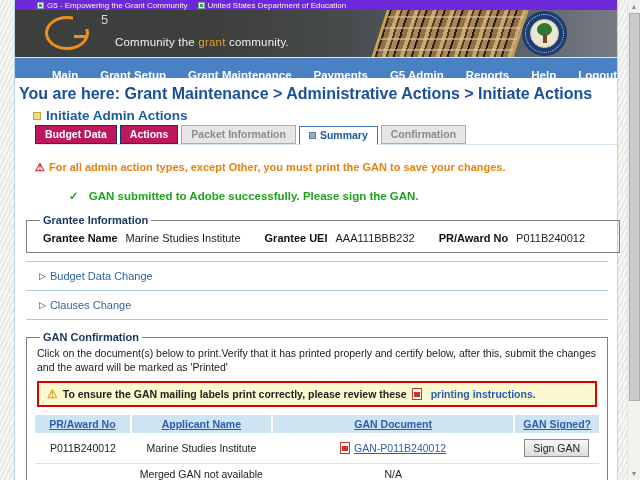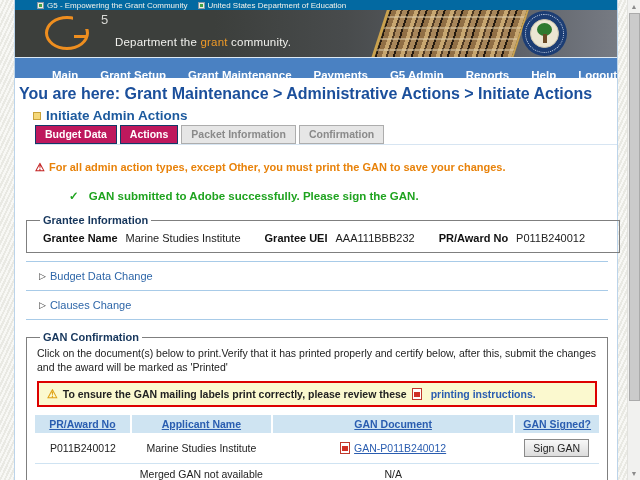--- a/index.html
+++ b/index.html
@@ -6,21 +6,21 @@
   html, body { width: 640px; height: 480px; overflow: hidden; }
   body { font-family: "Liberation Sans", sans-serif; }
 
   .screen { position: relative; width: 640px; height: 480px;
     background: repeating-linear-gradient(115deg, #f8f8f5 0px, #f8f8f5 2px, #e9e9e3 2px, #e9e9e3 4px); }
 
   .content { position: absolute; left: 14px; top: 0; width: 604px; height: 480px;
     background: #fff; border-left: 1px solid #bcd4ea; border-right: 1px solid #bcd4ea; }
 
   
-  .titlebar { height: 10px; background: #0369a1; display: flex; align-items: center;
+  .titlebar { height: 10px; background: #6d28d9; display: flex; align-items: center;
     padding-left: 22px; gap: 10px; overflow: hidden; }
   .tb-item { display: flex; align-items: center; gap: 3px; font-size: 8px; color: #f2f2ea; white-space: nowrap; }
   .broken-img { width: 7px; height: 7px; background: #e9f1e2; border: 1px solid #8a97a5; position: relative; flex: 0 0 auto; }
   .broken-img::after { content: ""; position: absolute; left: 1px; top: 1px; width: 3px; height: 3px; background: #44a044; }
 
   
   .banner { position: relative; height: 47px; overflow: hidden;
     background: linear-gradient(90deg, #3c3f3c 0px, #3c3f3c 200px, #484b4c 330px, #585c61 430px, #6a6e75 604px); }
   .banner-right { position: absolute; right: 0; top: 0; width: 110px; height: 47px;
     background: linear-gradient(90deg, #5b5f66, #777b83); }
@@ -133,21 +133,21 @@
         <div class="seal-inner"></div>
       </div>
       <div class="logo">
         <div class="logo-g">
           <div class="logo-gap"></div>
           <div class="logo-bar"></div>
         </div>
         <span class="logo-5">5</span>
       </div>
       <div class="tagline">
-        <span>Department the </span><span class="hl">grant</span><span> community.</span>
+        <span>Community the </span><span class="hl">grant</span><span> community.</span>
       </div>
     </div>
 
     <div class="nav">
       <span class="nav-item">Main</span>
       <span class="nav-item">Grant Setup</span>
       <span class="nav-item">Grant Maintenance</span>
       <span class="nav-item">Payments</span>
       <span class="nav-item">G5 Admin</span>
       <span class="nav-item">Reports</span>
@@ -162,20 +162,24 @@
 
     <div class="page-title-row">
       <span class="title-icon"></span>
       <h1 class="page-title">Initiate Admin Actions</h1>
     </div>
 
     <div class="tabs">
       <div class="tab dark">Budget Data</div>
       <div class="tab dark">Actions</div>
       <div class="tab disabled">Packet Information</div>
+      <div class="tab active">
+        <span class="tab-icon"></span>
+        <span>Summary</span>
+      </div>
       <div class="tab disabled">Confirmation</div>
     </div>
 
     <div class="msg-warning">
       <span class="icon-red">⚠</span>
       <span>For all admin action types, except Other, you must print the GAN to save your changes.</span>
     </div>
 
     <div class="msg-success">
       <span class="icon-check">✓</span>

